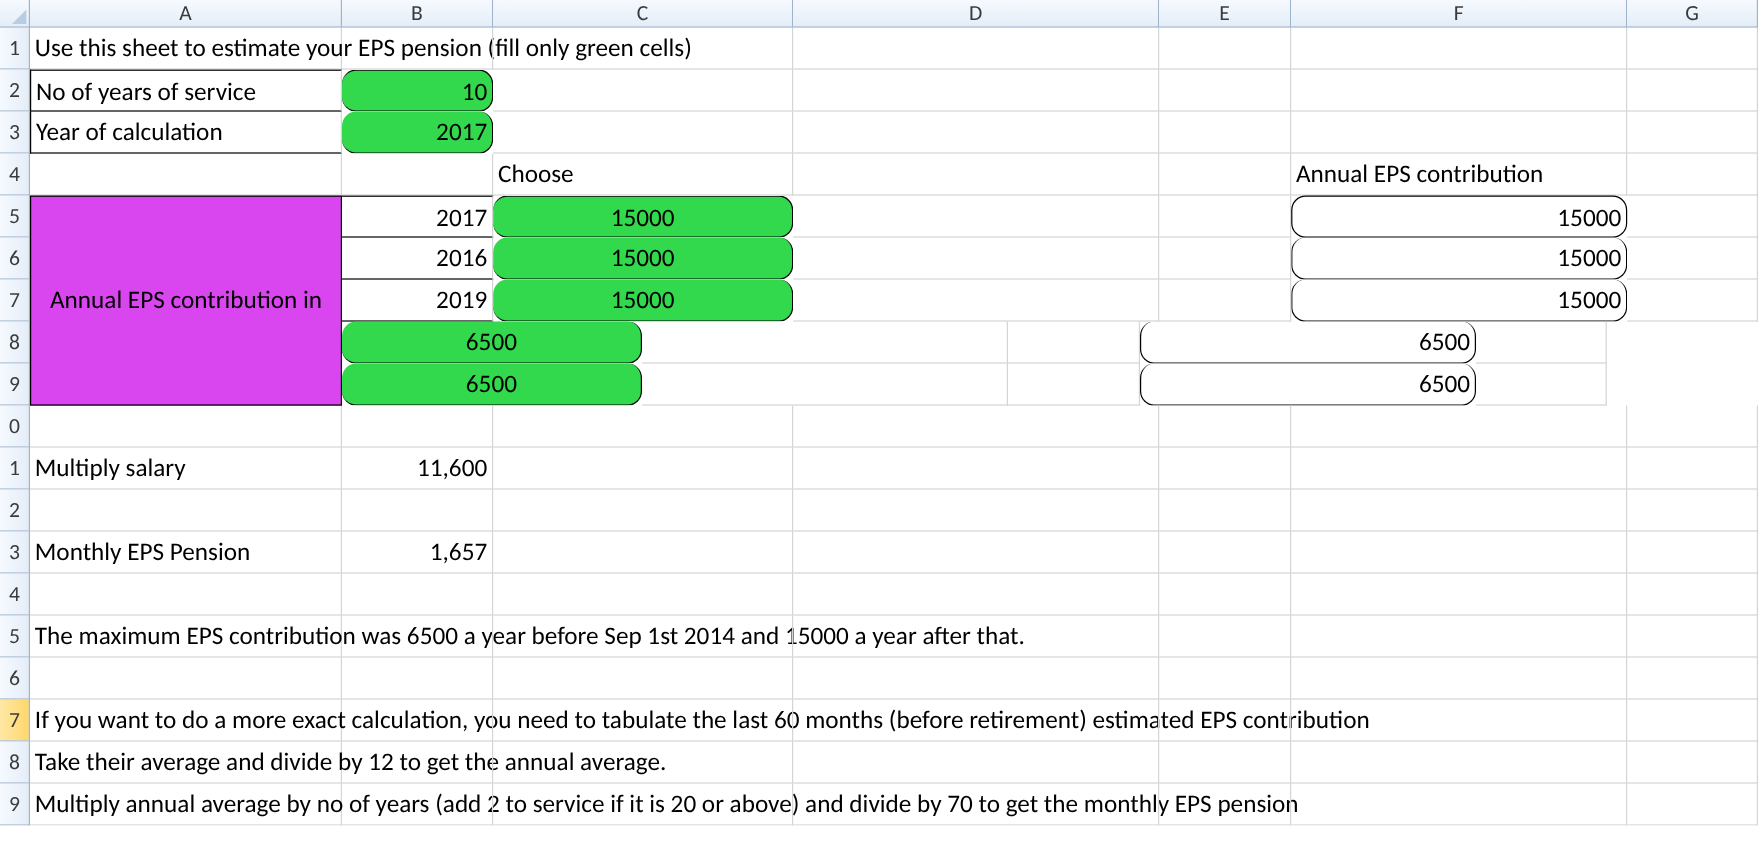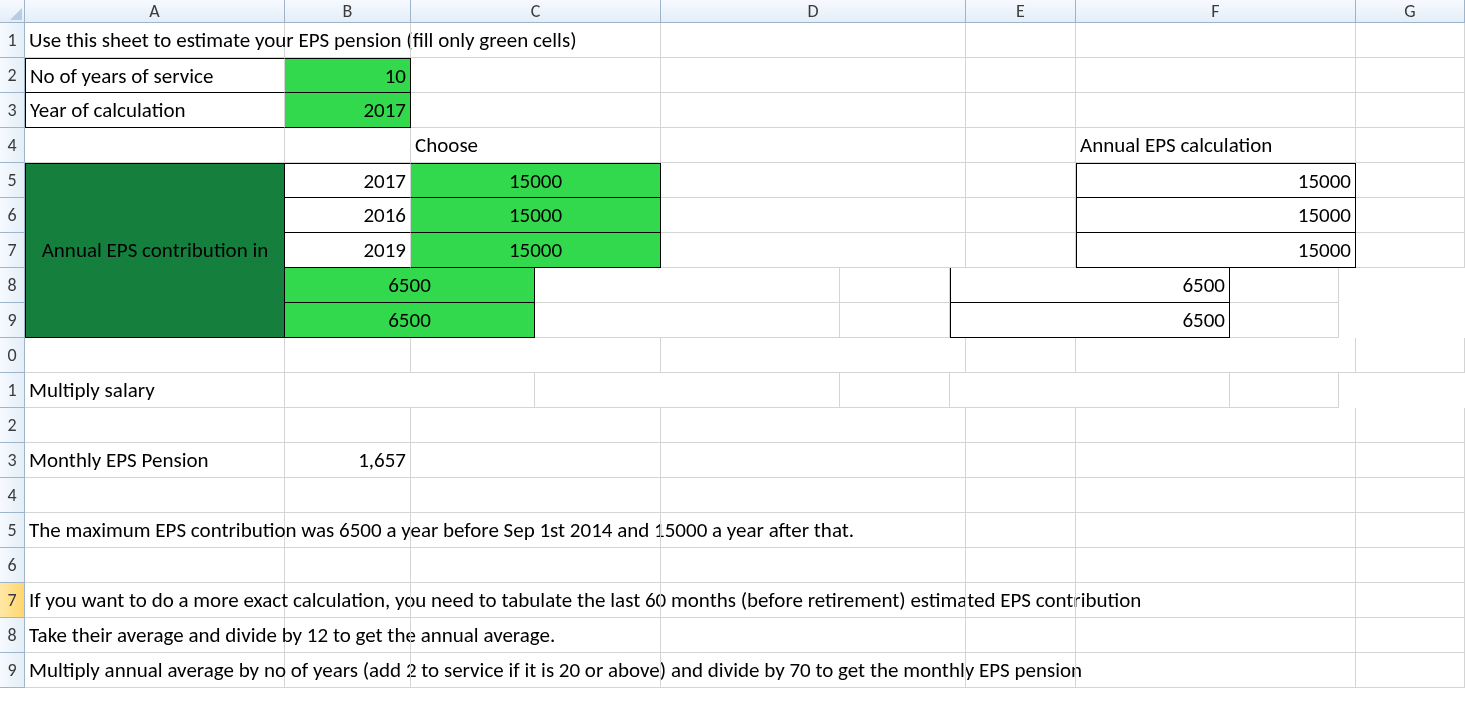--- a/index.html
+++ b/index.html
@@ -65,31 +65,31 @@
   .ctr{text-align:center;}
   .lft{text-align:left;}
   .green{background:var(--green);}
   
   .cA{width:260px;} .cB{width:126px;} .cC{width:250px;}
   .cD{width:305px;} .cE{width:110px;} .cF{width:280px;} .cG{width:109px;}
   
   .bt{border-top:1px solid #000;}
   .bb{border-bottom:1px solid #000;}
   .bl{border-left:1px solid #000;}
-  .br{border-right:1px solid #000 !important;}
+  .br{border-right:1px solid #000 !important;border-radius:12px;}
   
   .mergeA{
     position:absolute;left:25px;top:calc(23px + 4*var(--row-h));
     width:260px;height:calc(5*var(--row-h));
     box-sizing:border-box;
     display:flex;align-items:center;justify-content:center;
     text-align:center;
     border-top:1px solid #000;border-left:1px solid #000;
     border-bottom:1px solid #000;border-right:1px solid #000;
-    background:#15803d;z-index:2;
+    background:#d946ef;z-index:2;
     padding:0 8px;line-height:1.2;
   }
 </style>
 </head>
 <body>
 
 <div class="sheet">
 
   <div class="colhdrs">
     <div class="corner">
@@ -141,21 +141,21 @@
       <div class="cell cG"></div>
     </div>
 
     <div class="row">
       <div class="rh">4</div>
       <div class="cell cA"></div>
       <div class="cell cB"></div>
       <div class="cell cC lft">Choose</div>
       <div class="cell cD"></div>
       <div class="cell cE"></div>
-      <div class="cell cF lft">Annual EPS calculation</div>
+      <div class="cell cF lft">Annual EPS contribution</div>
       <div class="cell cG"></div>
     </div>
 
     <div class="row">
       <div class="rh">5</div>
       <div class="cell cA"></div>
       <div class="cell cB num bt bb">2017</div>
       <div class="cell cC ctr green bt bb br">15000</div>
       <div class="cell cD"></div>
       <div class="cell cE"></div>
@@ -208,20 +208,21 @@
       <div class="cell cC"></div>
       <div class="cell cD"></div>
       <div class="cell cE"></div>
       <div class="cell cF"></div>
       <div class="cell cG"></div>
     </div>
 
     <div class="row">
       <div class="rh">1</div>
       <div class="cell cA lft">Multiply salary</div>
+      <div class="cell cB num">11,600</div>
       <div class="cell cC"></div>
       <div class="cell cD"></div>
       <div class="cell cE"></div>
       <div class="cell cF"></div>
       <div class="cell cG"></div>
     </div>
 
     <div class="row">
       <div class="rh">2</div>
       <div class="cell cA"></div>

